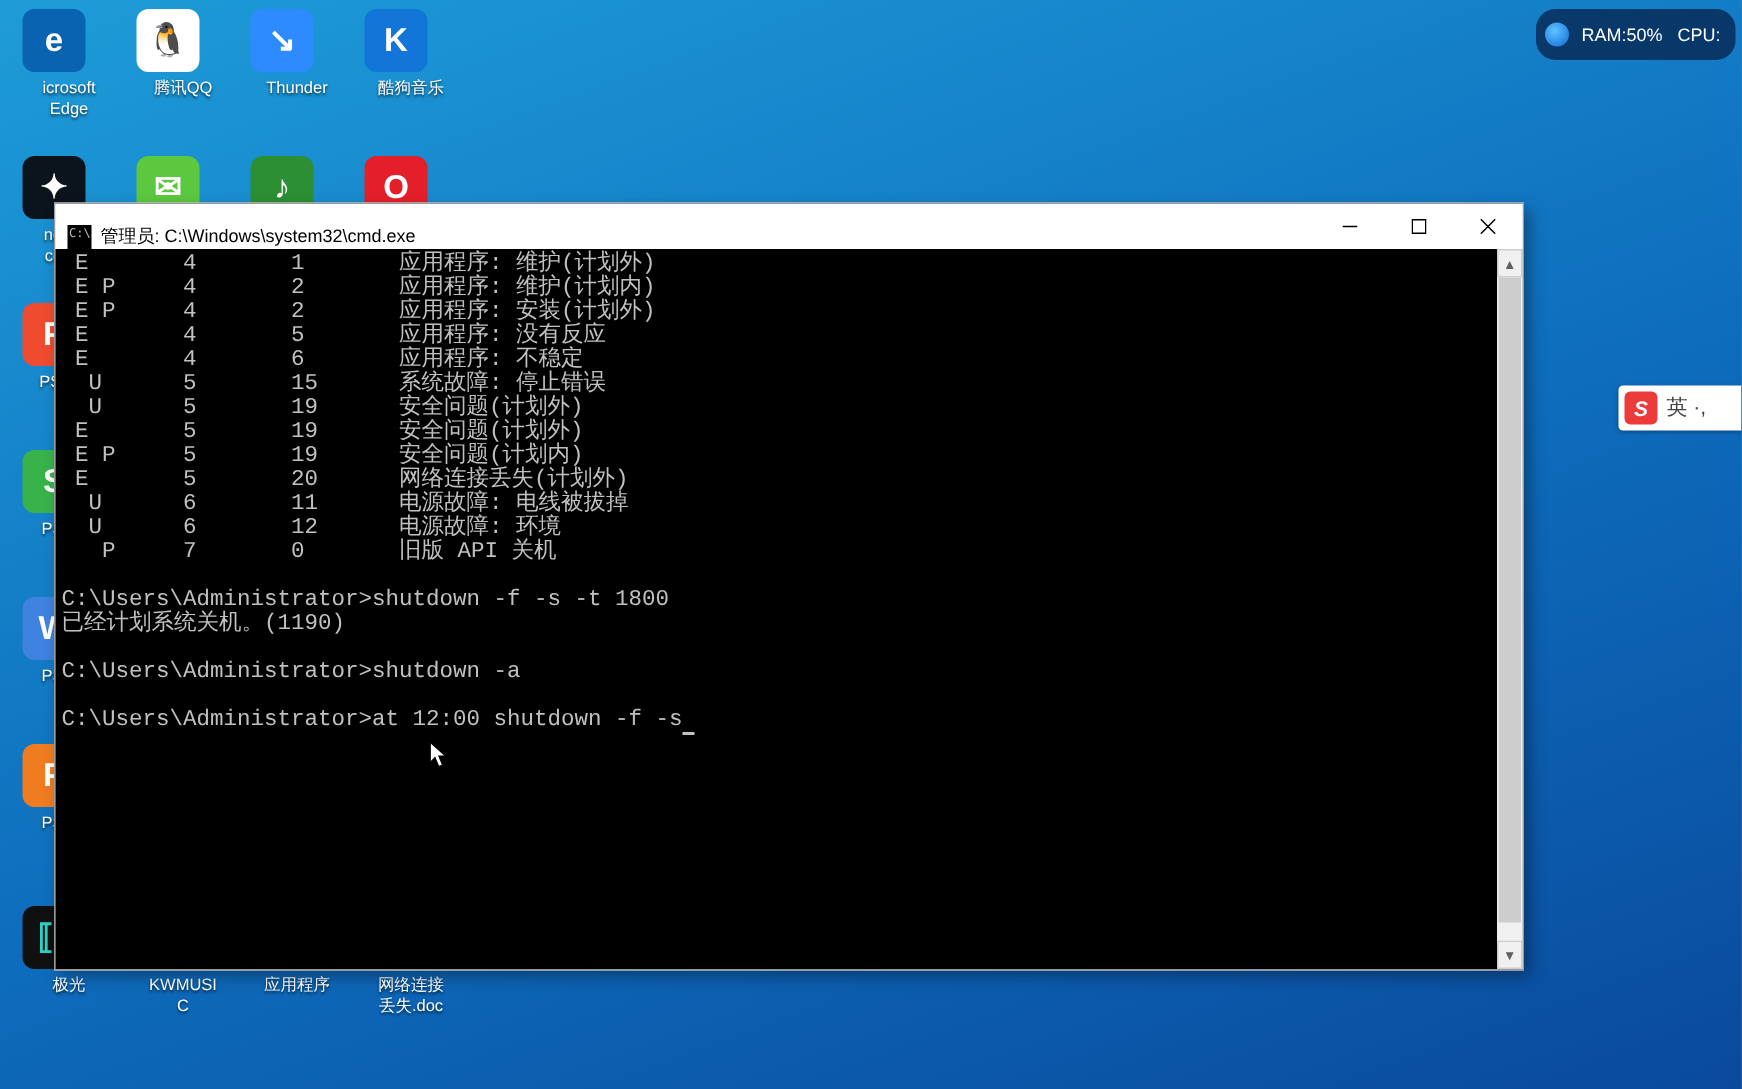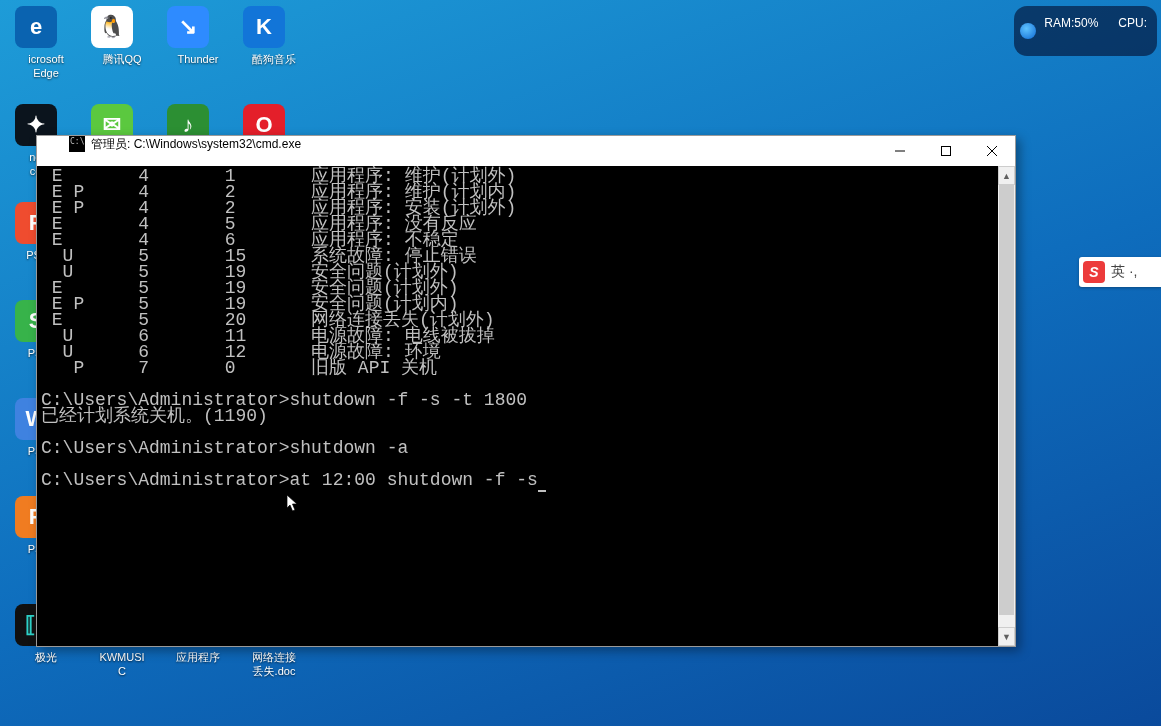--- a/index.html
+++ b/index.html
@@ -70,28 +70,28 @@
   .ic-doc    { background:#fff; color:#357bd6; }
 
   
   .row7-offset { margin-top: 10px; }
 
   
   .perf-badge {
     position: absolute;
     top: 6px; right: 4px;
     height: 34px;
-    padding: 0 10px 16px 30px;
+    padding: 0 10px 0 30px;
     background: rgba(0,0,30,0.55);
     border-radius: 13px;
     color: #fff;
     font-size: 12px;
     display: flex;
     align-items: center;
-    gap: 20px;
+    gap: 10px;
   }
   .perf-badge::before {
     content: "";
     position: absolute; left: 6px; top: 50%; transform: translateY(-50%);
     width: 16px; height: 16px; border-radius: 50%;
     background: radial-gradient(circle at 40% 35%, #5fc3ff 0%, #1e7bdd 80%);
   }
 
   
   .ime-tab {
@@ -130,25 +130,24 @@
     background: #fff;
     border: 1px solid #9a9a9a;
     box-shadow: 4px 4px 10px rgba(0,0,0,.35);
     display: flex;
     flex-direction: column;
   }
   .titlebar {
     height: 30px;
     background: #ffffff;
     display: flex;
-    align-items: flex-start;
+    align-items: flex-end;
     font-size: 12px;
     color: #000;
     user-select: none;
-    margin-left: 24px;
   }
   .titlebar-icon {
     width: 16px; height: 16px;
     margin: 0 6px 0 8px;
     background: #000;
     display: inline-block;
     position: relative;
   }
   .titlebar-icon::after {
     content: "C:\\"; position:absolute; color:#bbb; font-size:8px; left:1px; top:1px;
@@ -165,21 +164,21 @@
   .client-area {
     flex: 1;
     display: flex;
     background: #000;
     position: relative;
   }
   .terminal {
     flex: 1;
     padding: 2px 4px;
     font-family: "NSimSun", "SimSun", Consolas, "Courier New", monospace;
-    font-size: 18px;
+    font-size: 15px;
     line-height: 16px;
     color: #c0c0c0;
     white-space: pre;
     overflow: hidden;
   }
   .scrollbar {
     width: 17px;
     background: #f0f0f0;
     display: flex;
     flex-direction: column;

